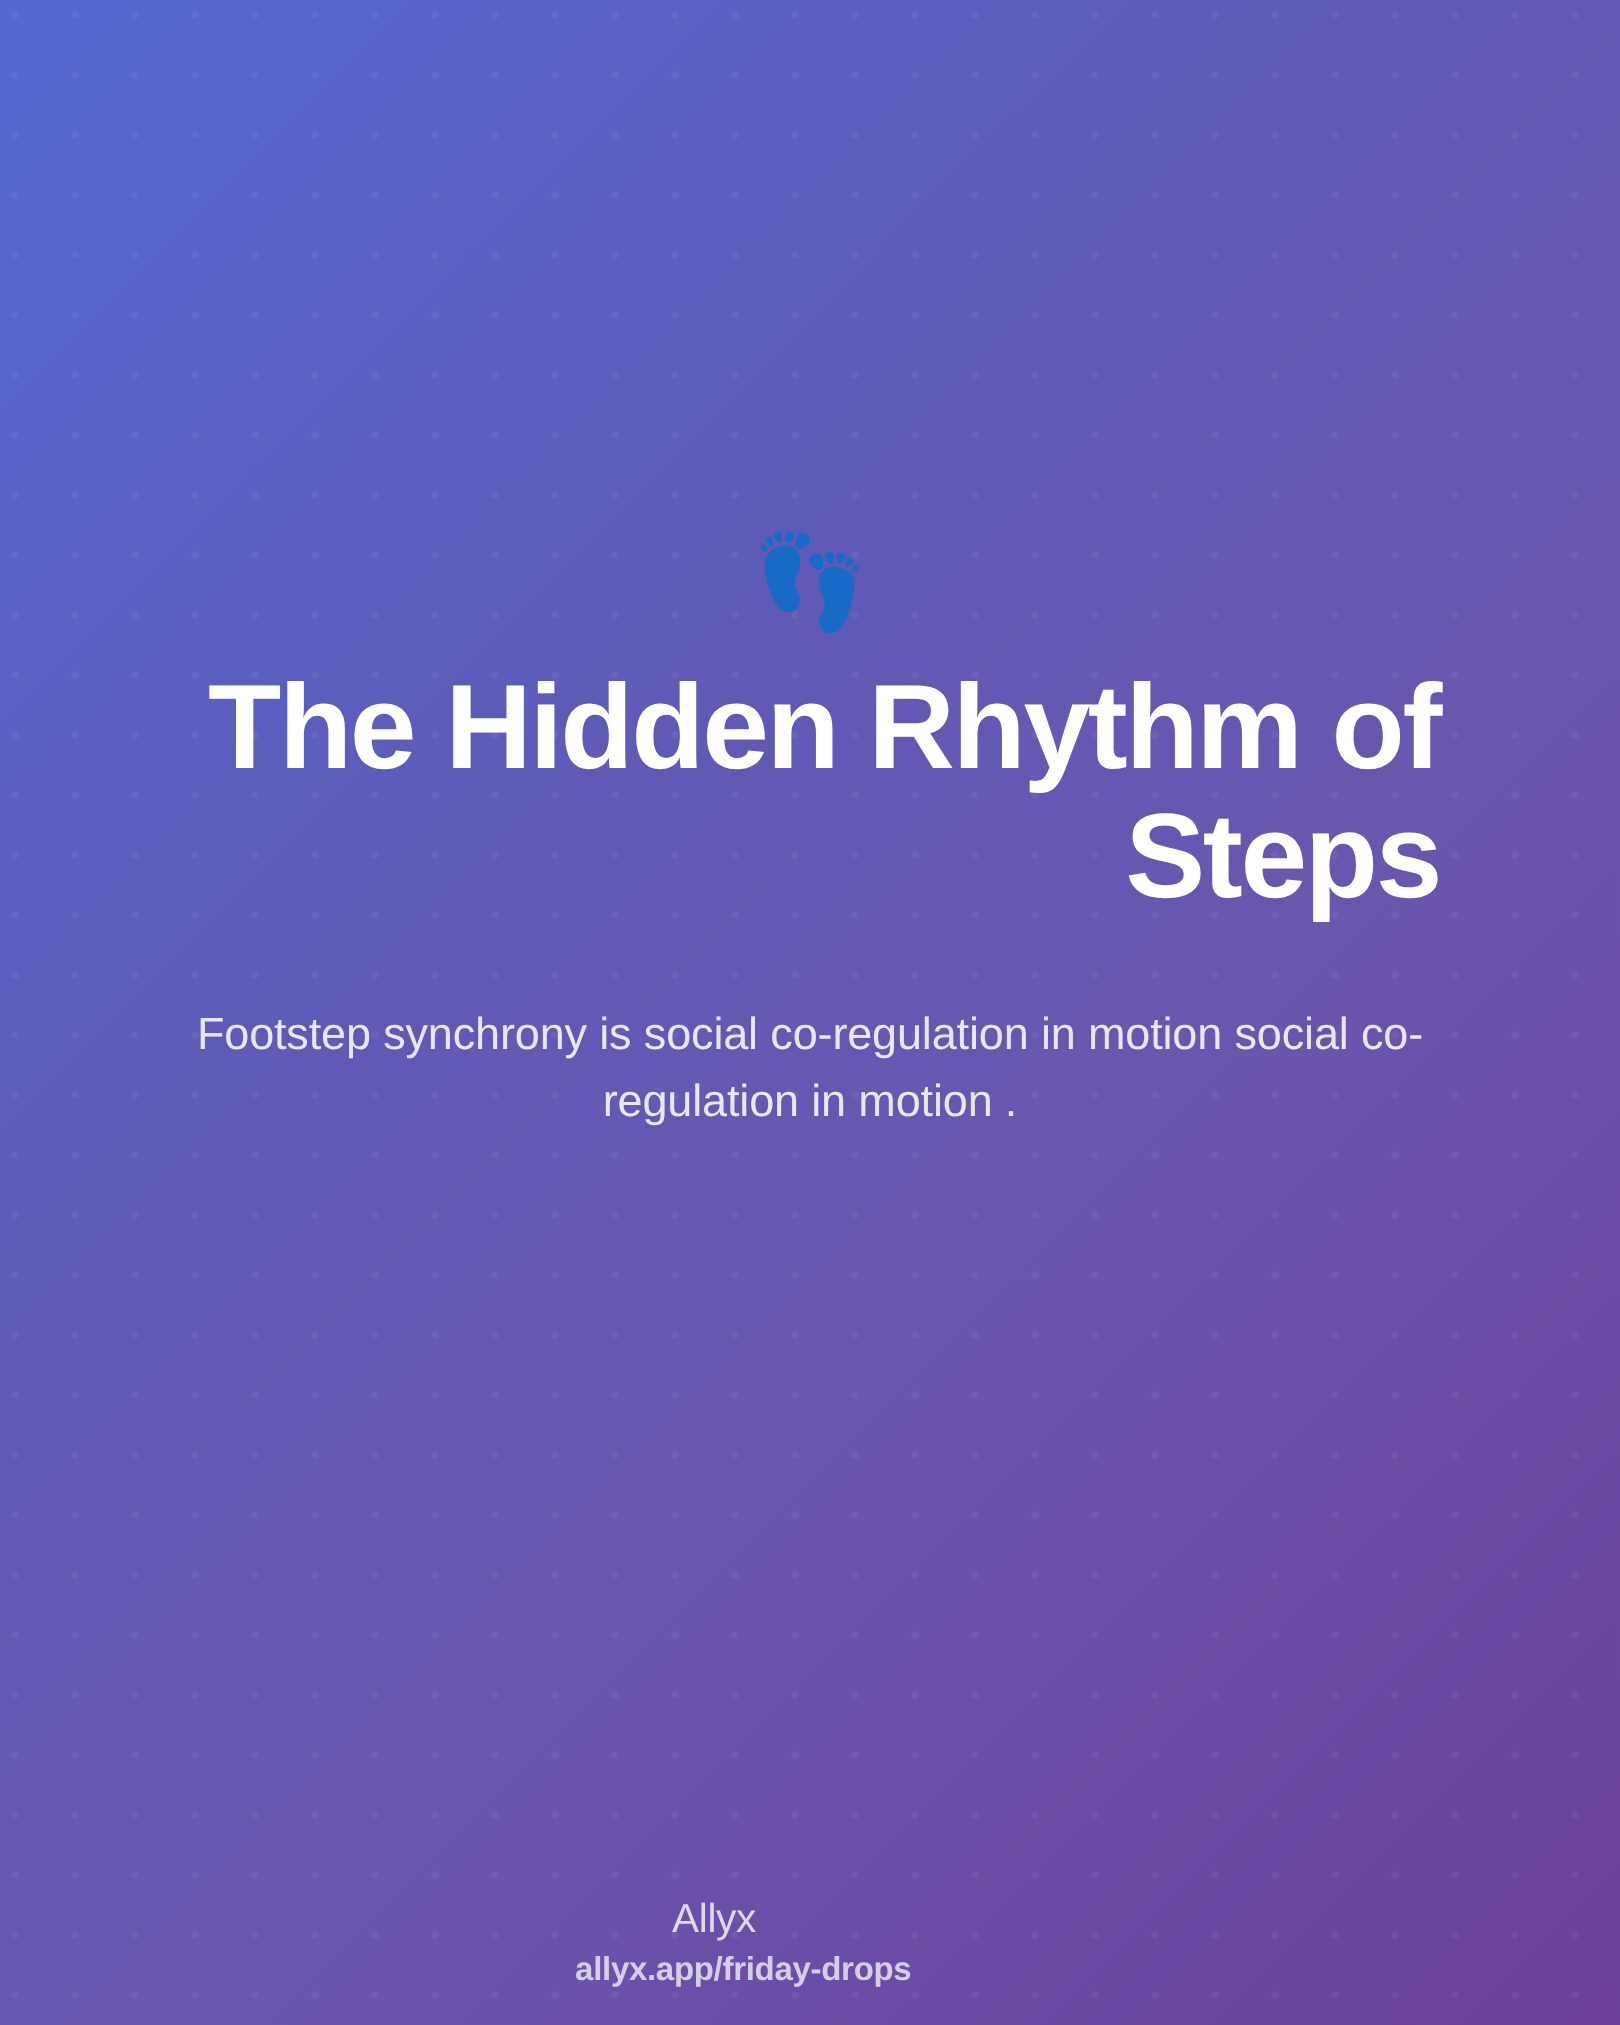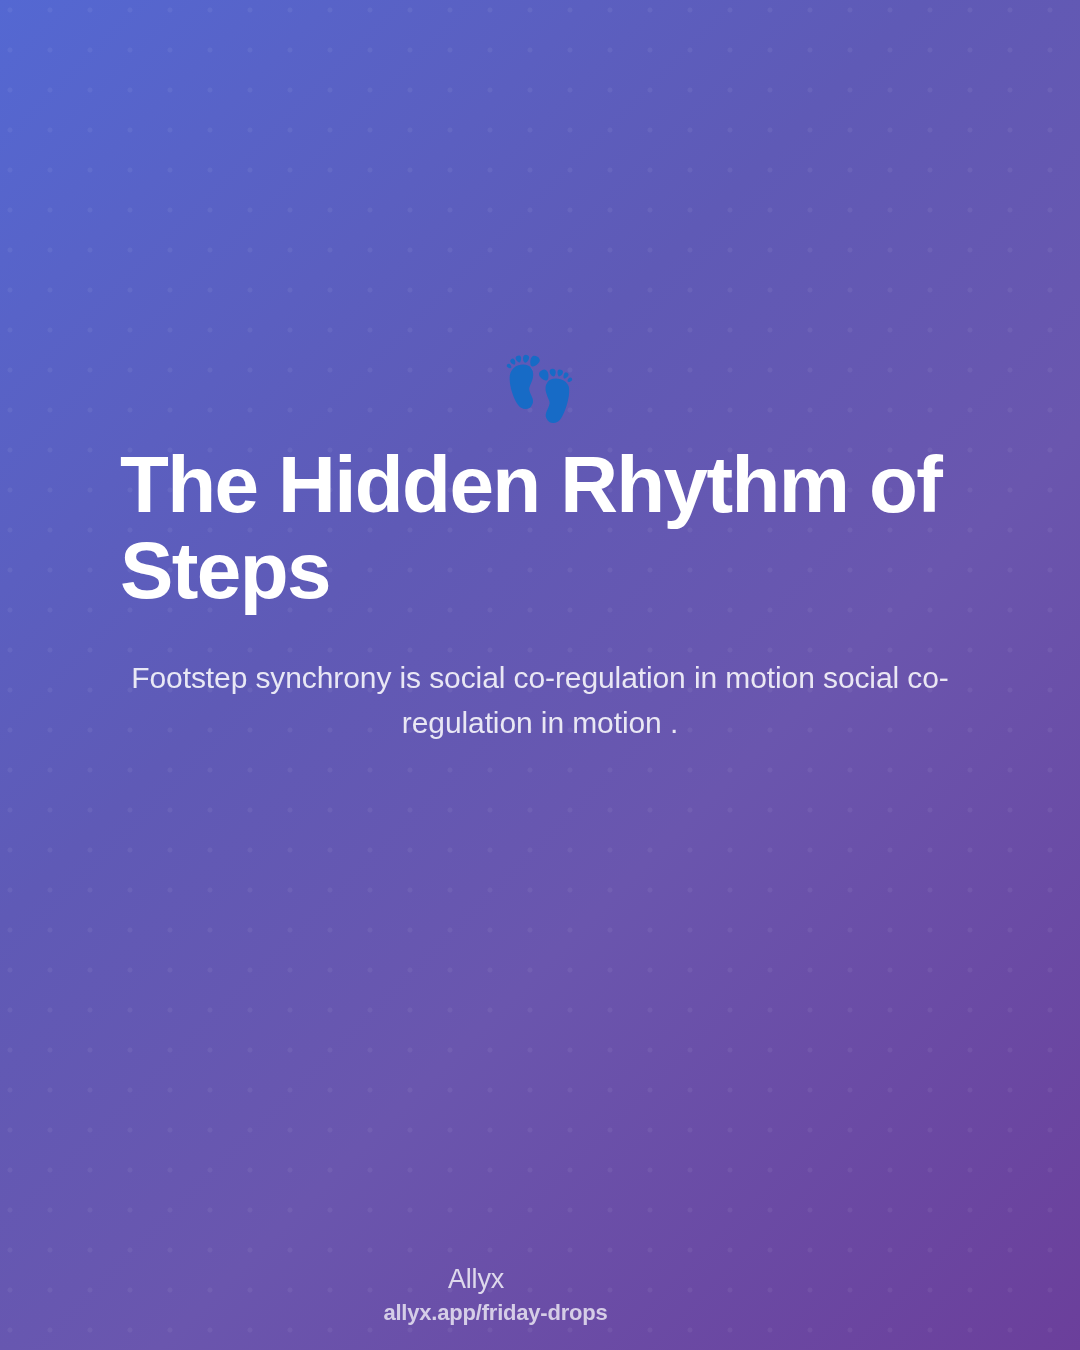--- a/index.html
+++ b/index.html
@@ -51,24 +51,24 @@
   #emoji-badge {
     margin-top: 358px;
     font-size: 62px;
     line-height: 1;
     height: 72px;
     color: #3b3b3b;
     user-select: none;
   }
 
   #headline {
-    margin: 0;
+    margin: 12px;
     margin-top: 12px;
     width: 840px;
-    text-align: left;
+    text-align: right;
     color: #FFFFFF;
     font-size: 80px;
     line-height: 1.07;
     font-weight: 700;
     letter-spacing: -1.6px;
   }
 
   #quote {
     margin: 0;
     margin-top: 42px;

